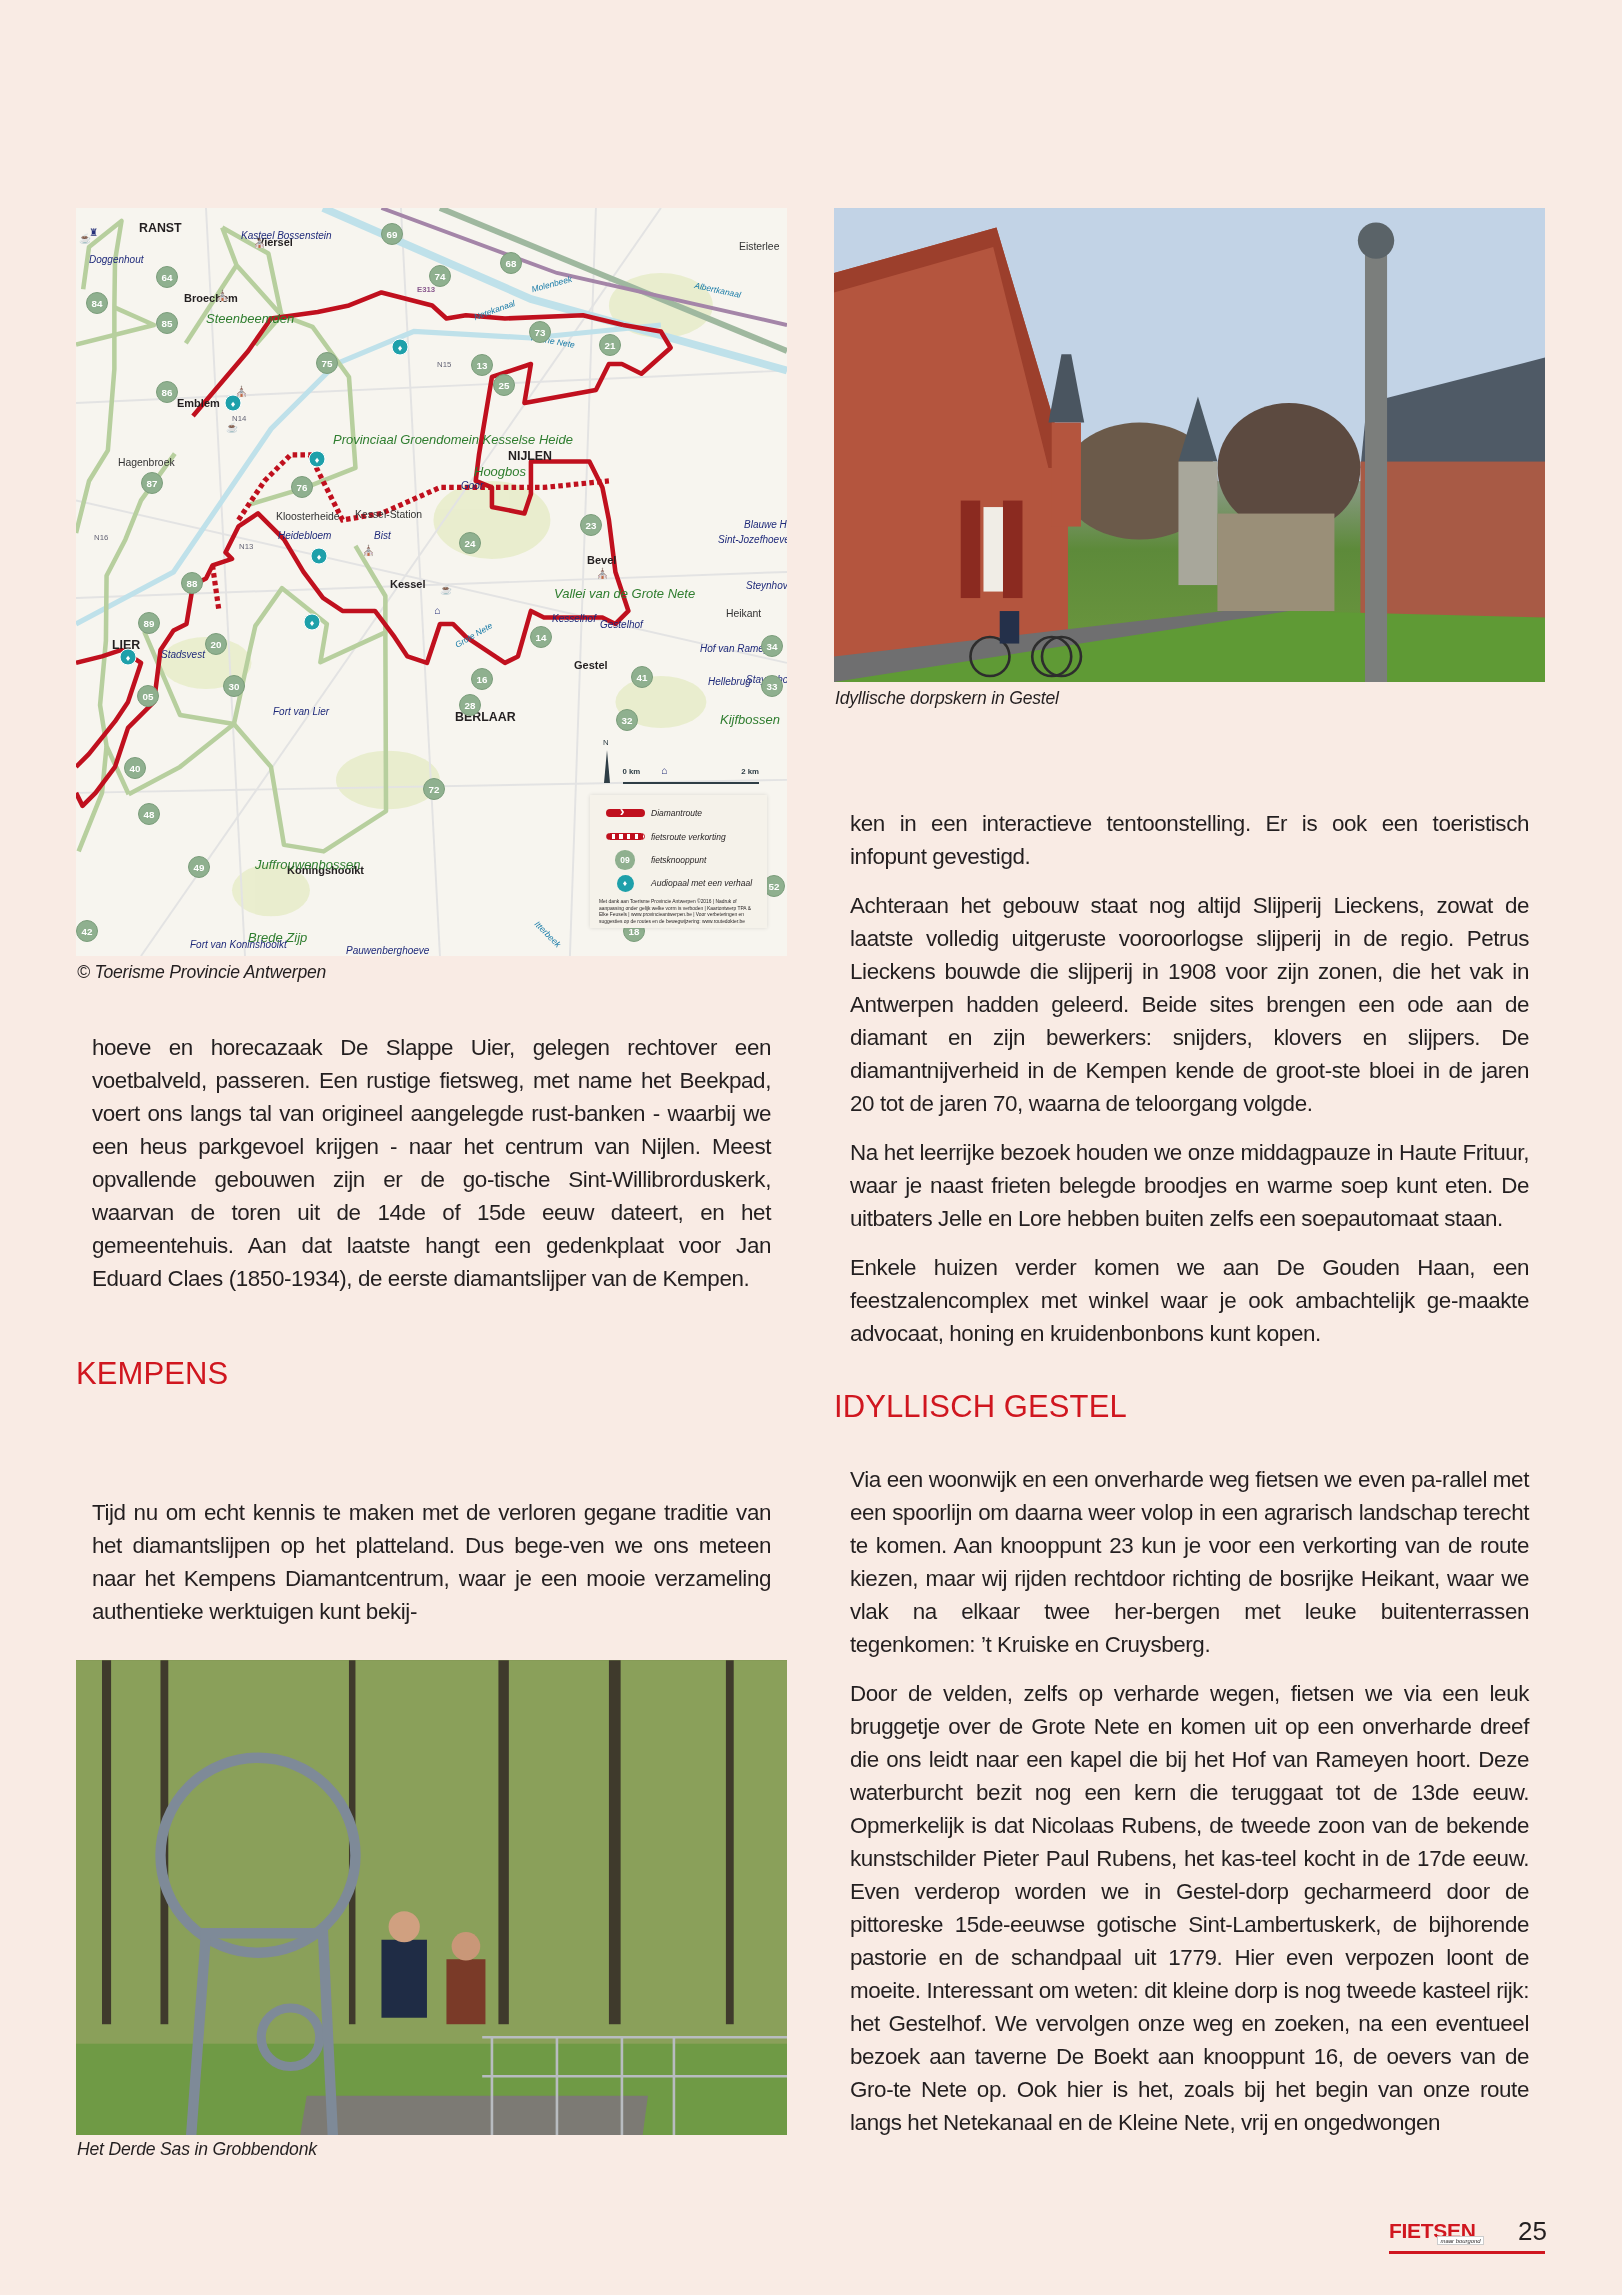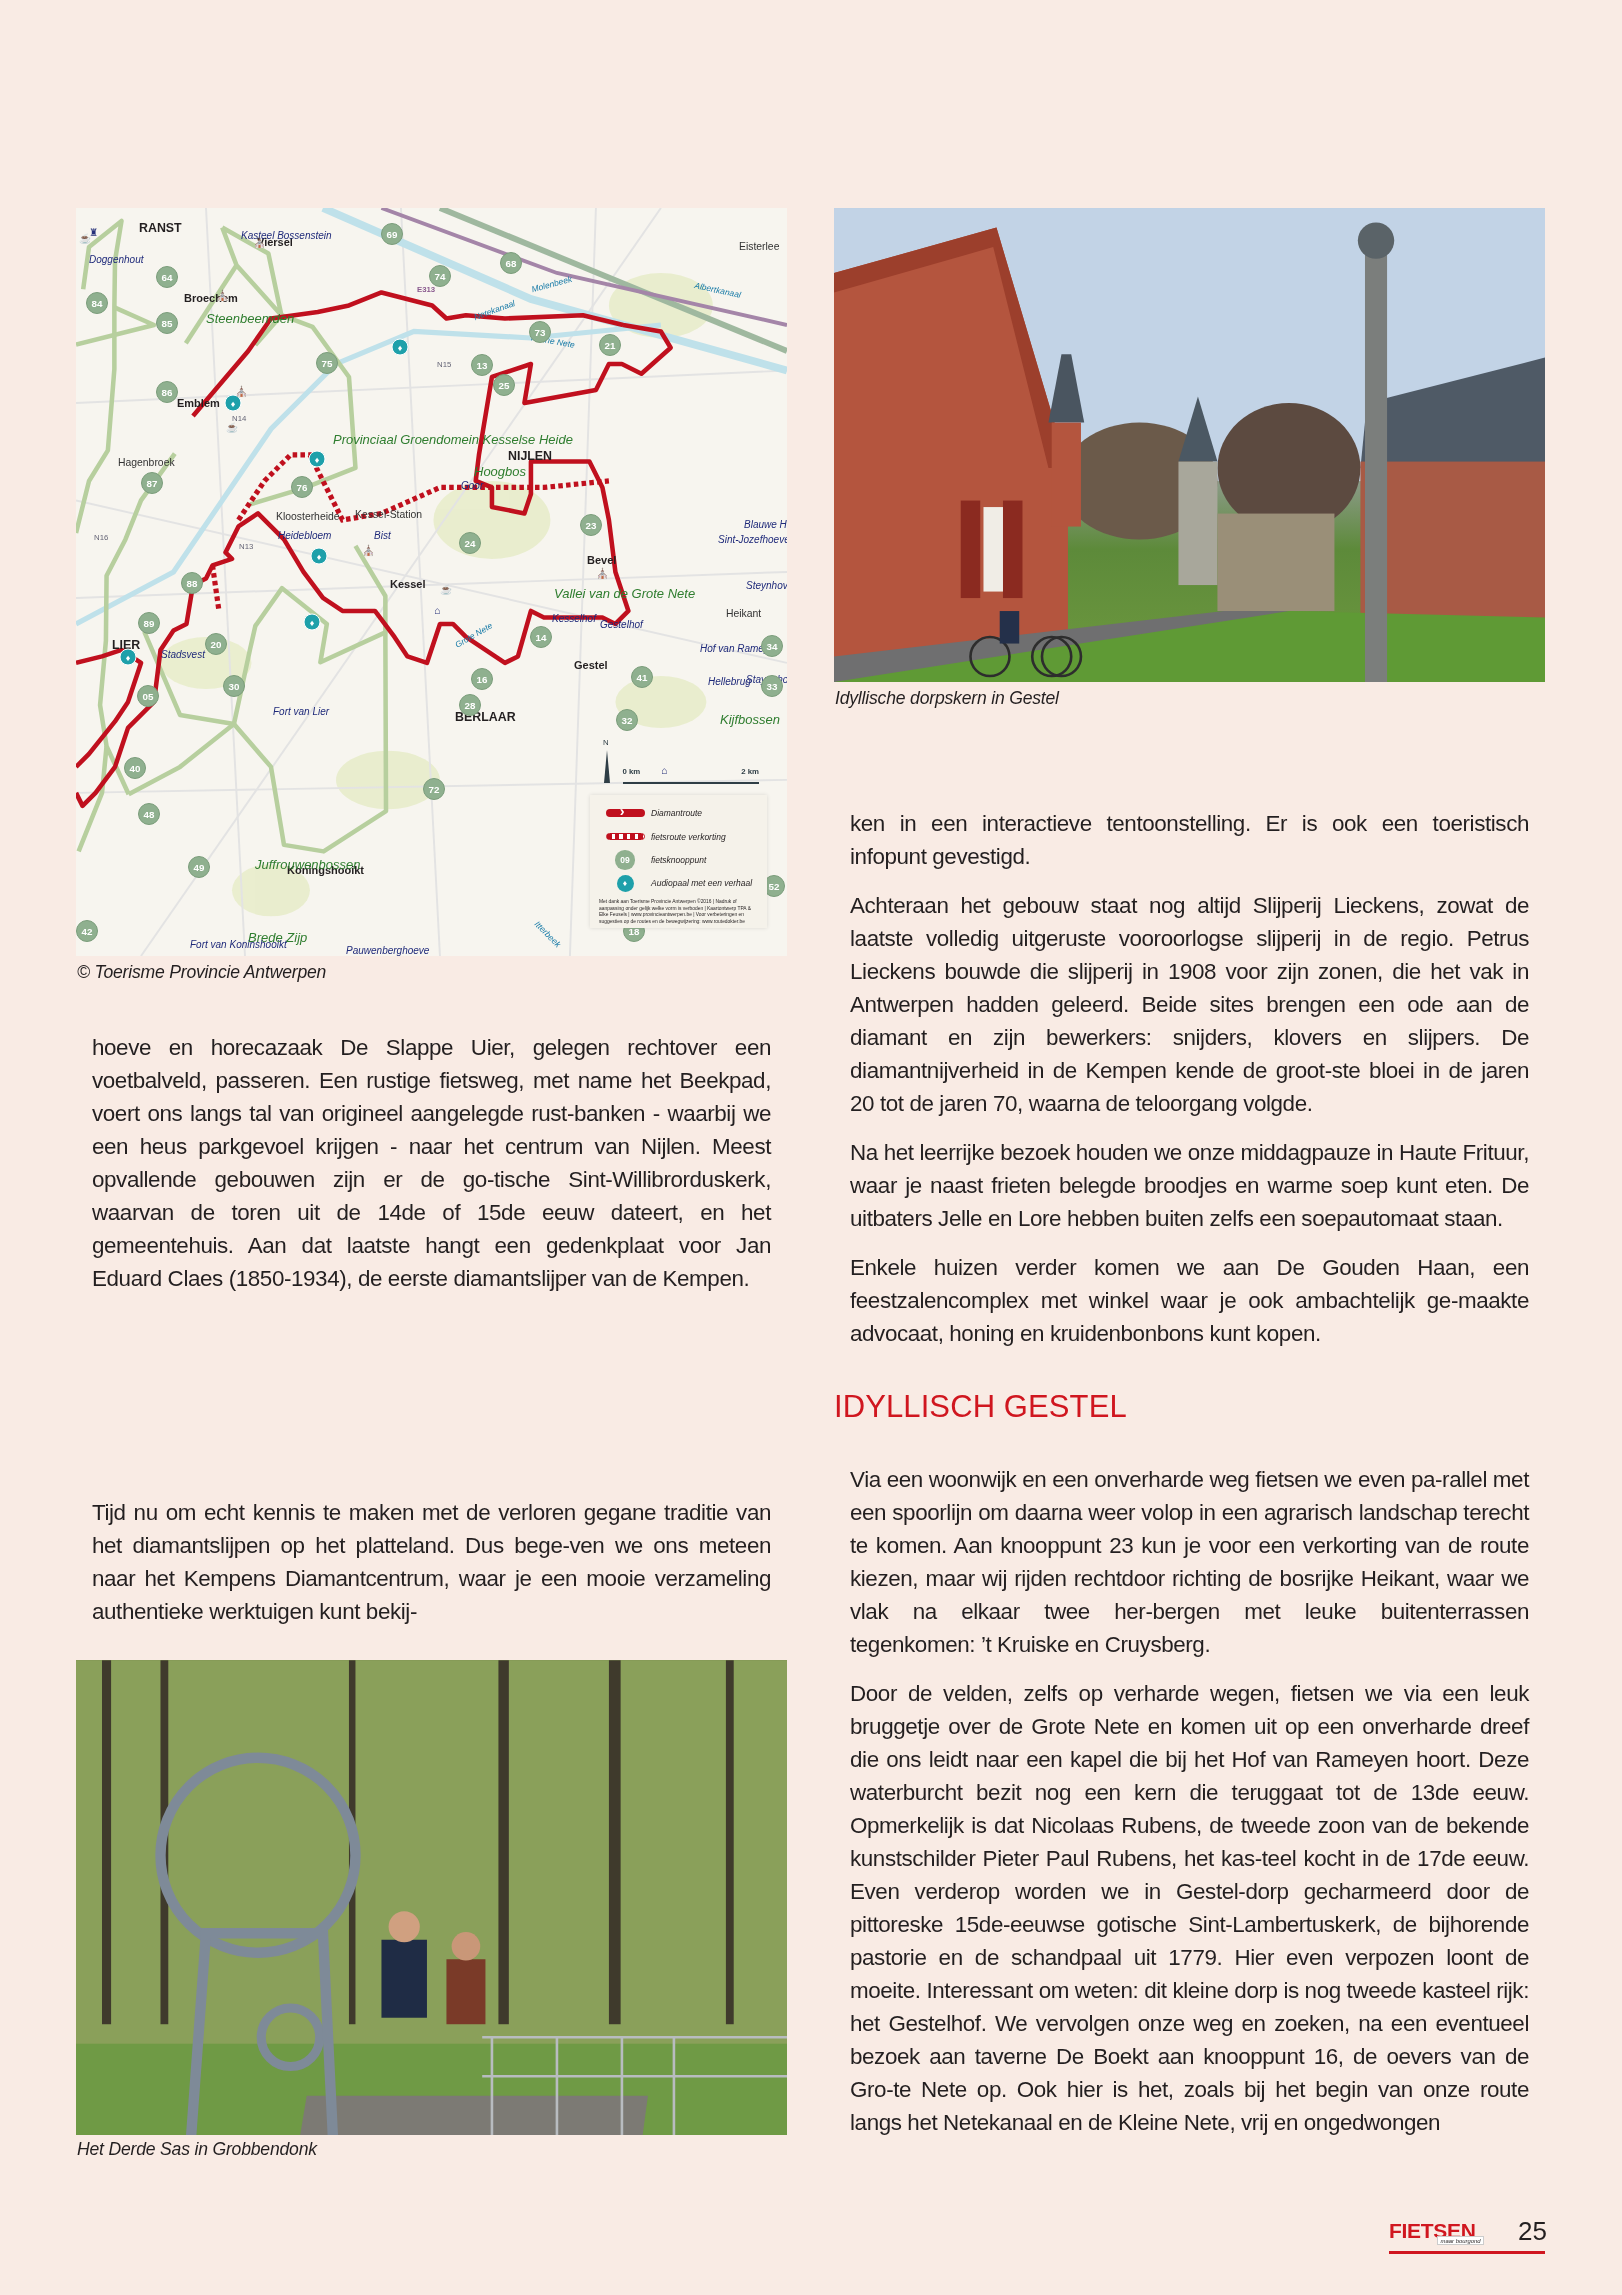--- a/index.html
+++ b/index.html
@@ -423,20 +423,21 @@
     <circle cx="600" cy="440" r="22" fill="#c99778"></circle>
   </svg>
 </div>
 <div class="caption" style="left:77px;top:2139px;">Het Derde Sas in Grobbendonk</div>
 
 <div class="col body-text" style="left:76px;top:1015px;">
   <p>hoeve en horecazaak De Slappe Uier, gelegen rechtover een voetbalveld, passeren. Een rustige fietsweg, met name het Beekpad, voert ons langs tal van origineel aangelegde rust-banken - waarbij we een heus parkgevoel krijgen - naar het centrum van Nijlen. Meest opvallende gebouwen zijn er de go-tische Sint-Willibrorduskerk, waarvan de toren uit de 14de of 15de eeuw dateert, en het gemeentehuis. Aan dat laatste hangt een gedenkplaat voor Jan Eduard Claes (1850-1934), de eerste diamantslijper van de Kempen.</p>
 </div>
 
 <div class="col heading" style="left:76px;top:1352px;">
+  <div>KEMPENS</div>
 </div>
 
 <div class="col body-text" style="left:76px;top:1480px;">
   <p>Tijd nu om echt kennis te maken met de verloren gegane traditie van het diamantslijpen op het platteland. Dus bege-ven we ons meteen naar het Kempens Diamantcentrum, waar je een mooie verzameling authentieke werktuigen kunt bekij-</p>
 </div>
 
 <div class="col body-text" style="left:834px;top:791px;">
   <p>ken in een interactieve tentoonstelling. Er is ook een toeristisch infopunt gevestigd.</p>
   <p>Achteraan het gebouw staat nog altijd Slijperij Lieckens, zowat de laatste volledig uitgeruste vooroorlogse slijperij in de regio. Petrus Lieckens bouwde die slijperij in 1908 voor zijn zonen, die het vak in Antwerpen hadden geleerd. Beide sites brengen een ode aan de diamant en zijn bewerkers: snijders, klovers en slijpers. De diamantnijverheid in de Kempen kende de groot-ste bloei in de jaren 20 tot de jaren 70, waarna de teloorgang volgde.</p>
   <p>Na het leerrijke bezoek houden we onze middagpauze in Haute Frituur, waar je naast frieten belegde broodjes en warme soep kunt eten. De uitbaters Jelle en Lore hebben buiten zelfs een soepautomaat staan.</p>

